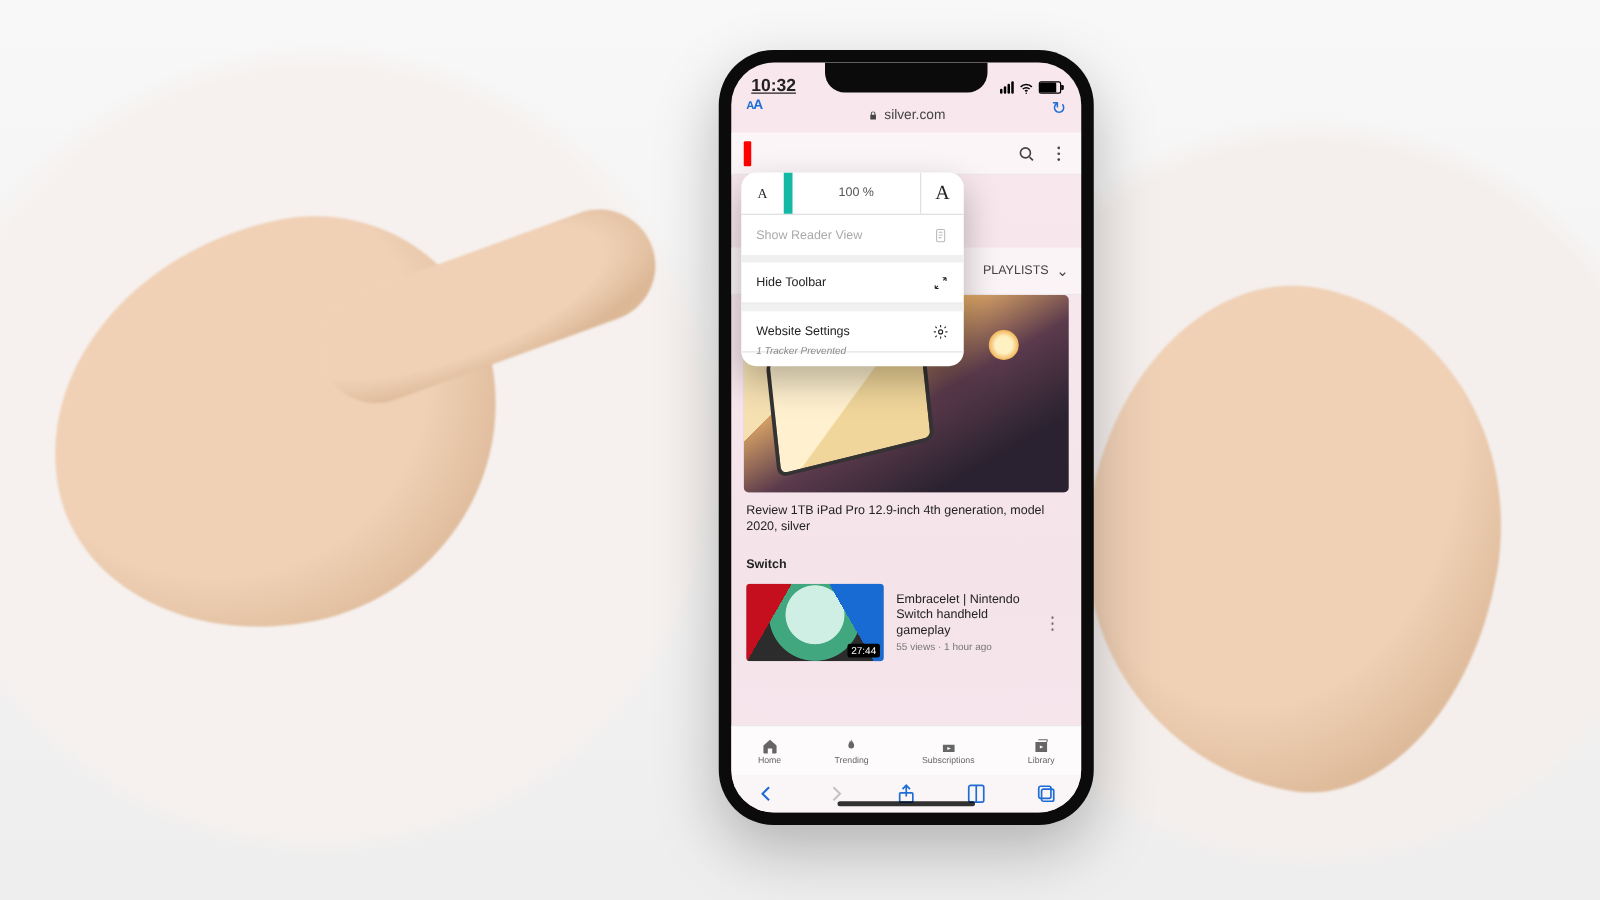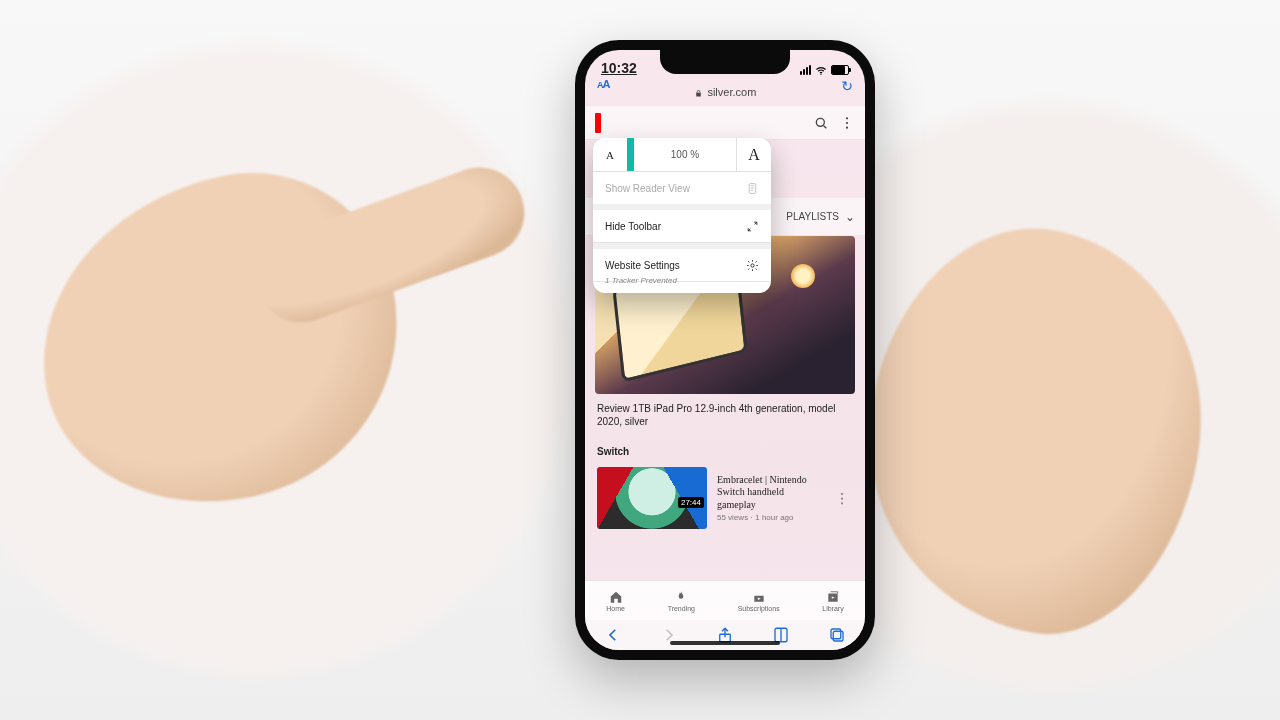--- a/index.html
+++ b/index.html
@@ -157,23 +157,23 @@
   .section-h  { font-size:10px; font-weight:600; padding:10px 12px 6px; }
 
   .upload-row { display:flex; gap:10px; padding:4px 12px; align-items:center; }
   .thumb {
     width:110px; height:62px; border-radius:3px; position:relative; overflow:hidden;
     background:
       linear-gradient(120deg,#c50f1f 0 25%, transparent 25%),
       linear-gradient(60deg,transparent 70%,#176bd3 70%),
       radial-gradient(circle at 50% 40%,#cfeee4 0 35%, #41a77e 36% 55%, #2c2c2c 56%);
   }
-  .dur { position:absolute; right:3px; bottom:21px; background:#000; color:#fff; font-size:8px; padding:1px 3px; border-radius:2px; }
+  .dur { position:absolute; right:3px; bottom:3px; background:#000; color:#fff; font-size:8px; padding:1px 3px; border-radius:2px; }
   .upload-meta { flex:1; font-size:9px; color:#222; }
-  .upload-meta .title { font-size:10px; line-height:1.25; margin-bottom:2px;font-family:Liberation Serif, serif; }
+  .upload-meta .title { font-size:10px; line-height:1.25; margin-bottom:2px; }
   .upload-meta .stats { font-size:8px; color:#777; }
   .row-more { color:#666; font-size:14px; padding:0 4px; }
 
   
   .yt-tabs {
     position:absolute; bottom:30px; left:0; right:0; height:40px;
     display:flex; justify-content:space-around; align-items:center;
     background:rgba(255,255,255,.85); border-top:1px solid rgba(0,0,0,.08);
     font-size:7px; color:#666;
   }

